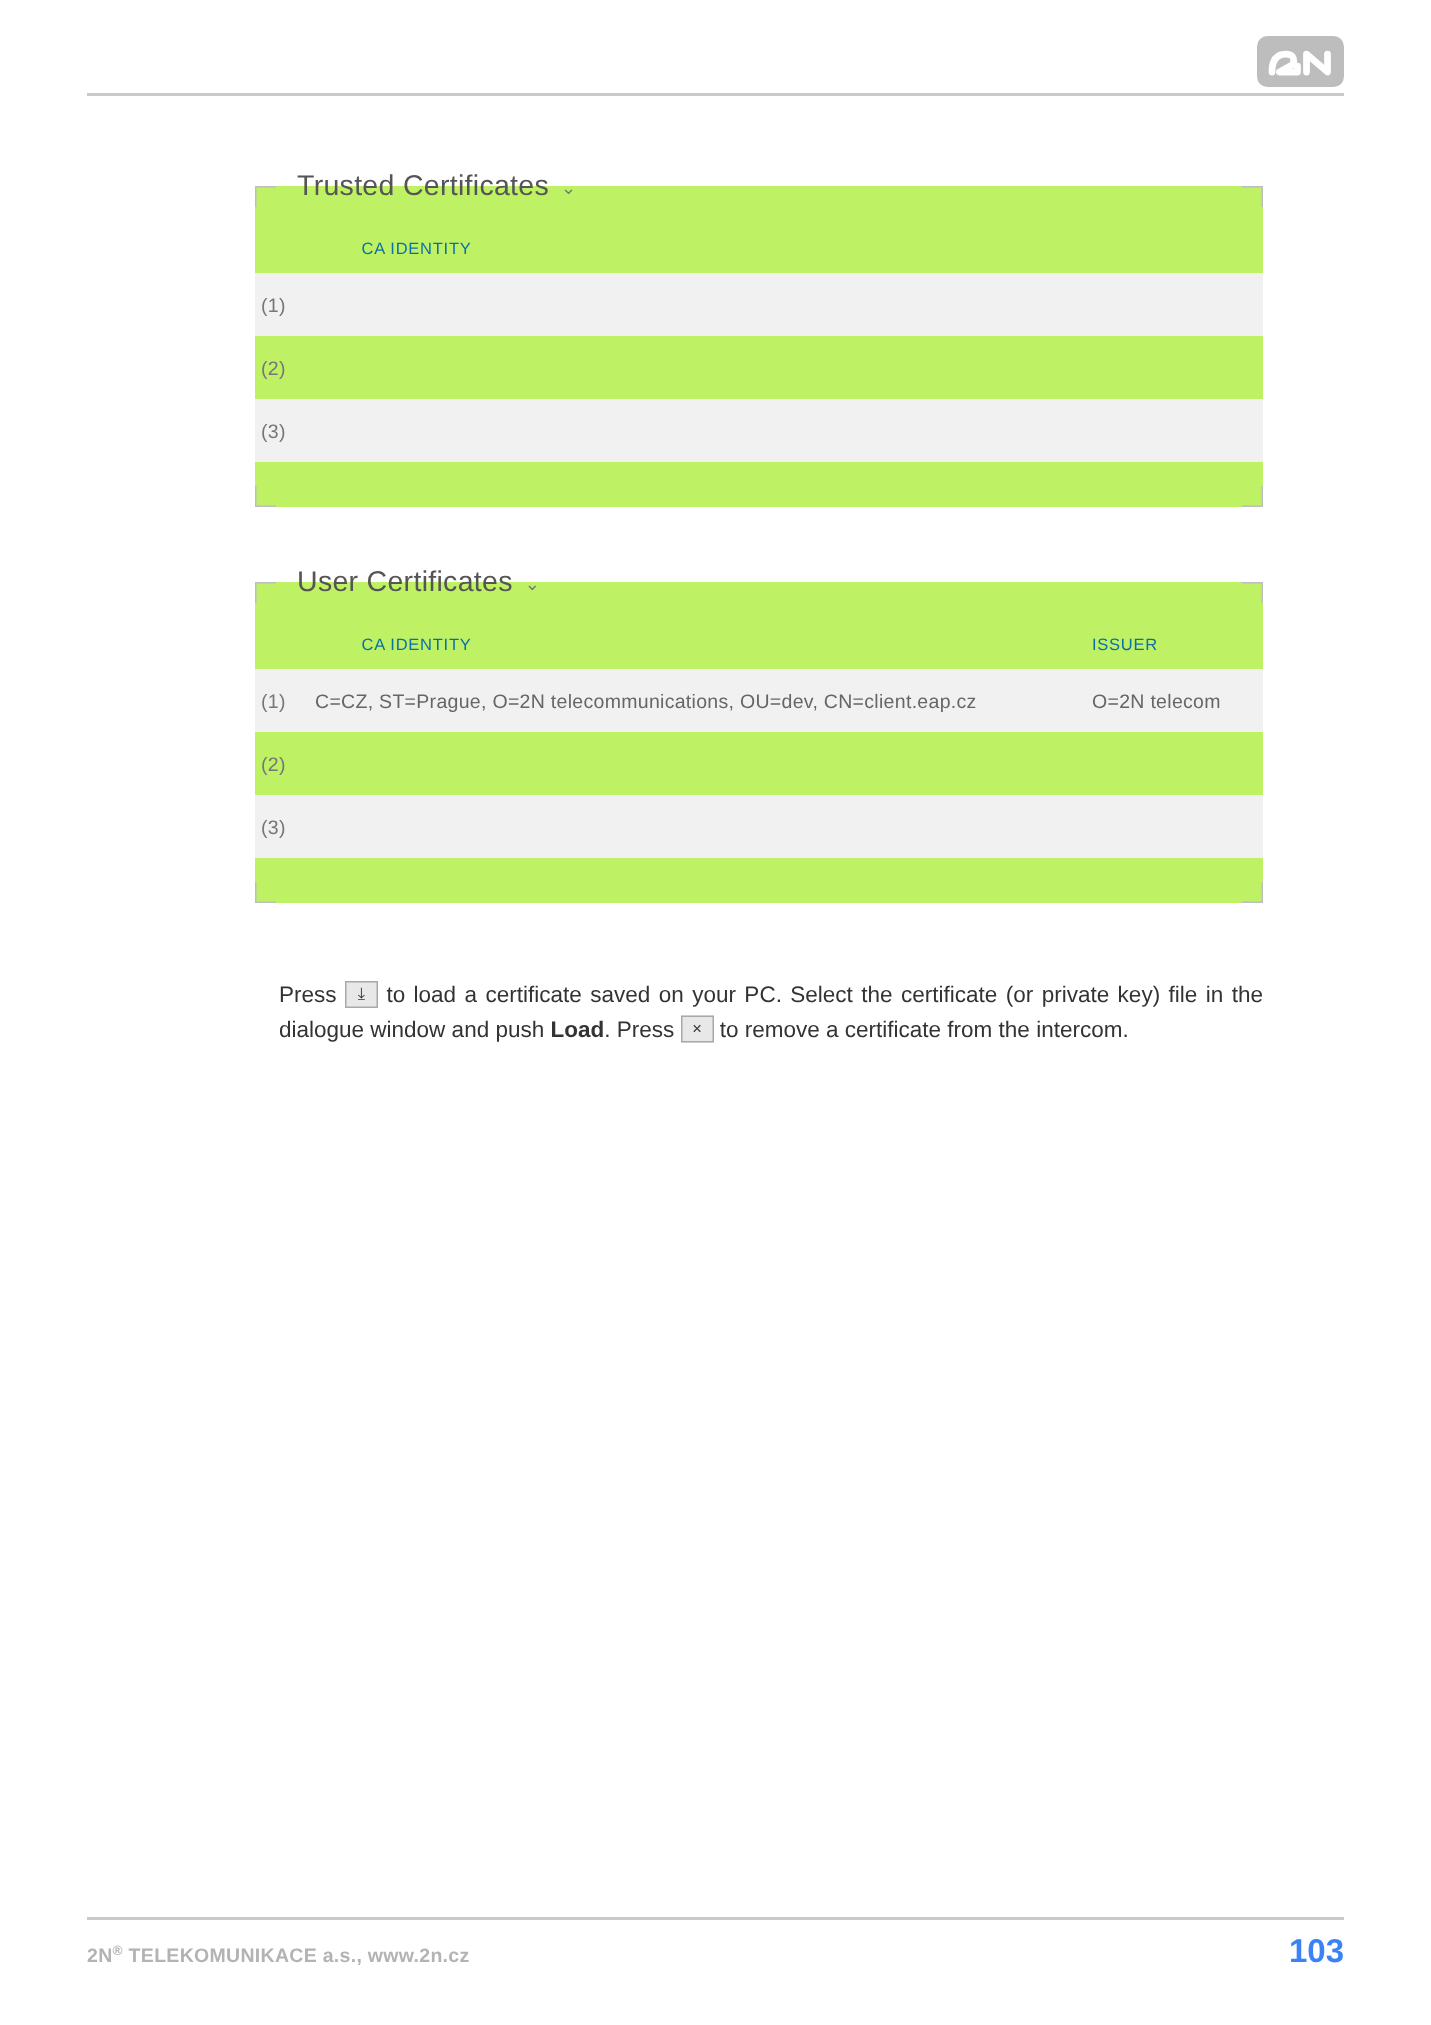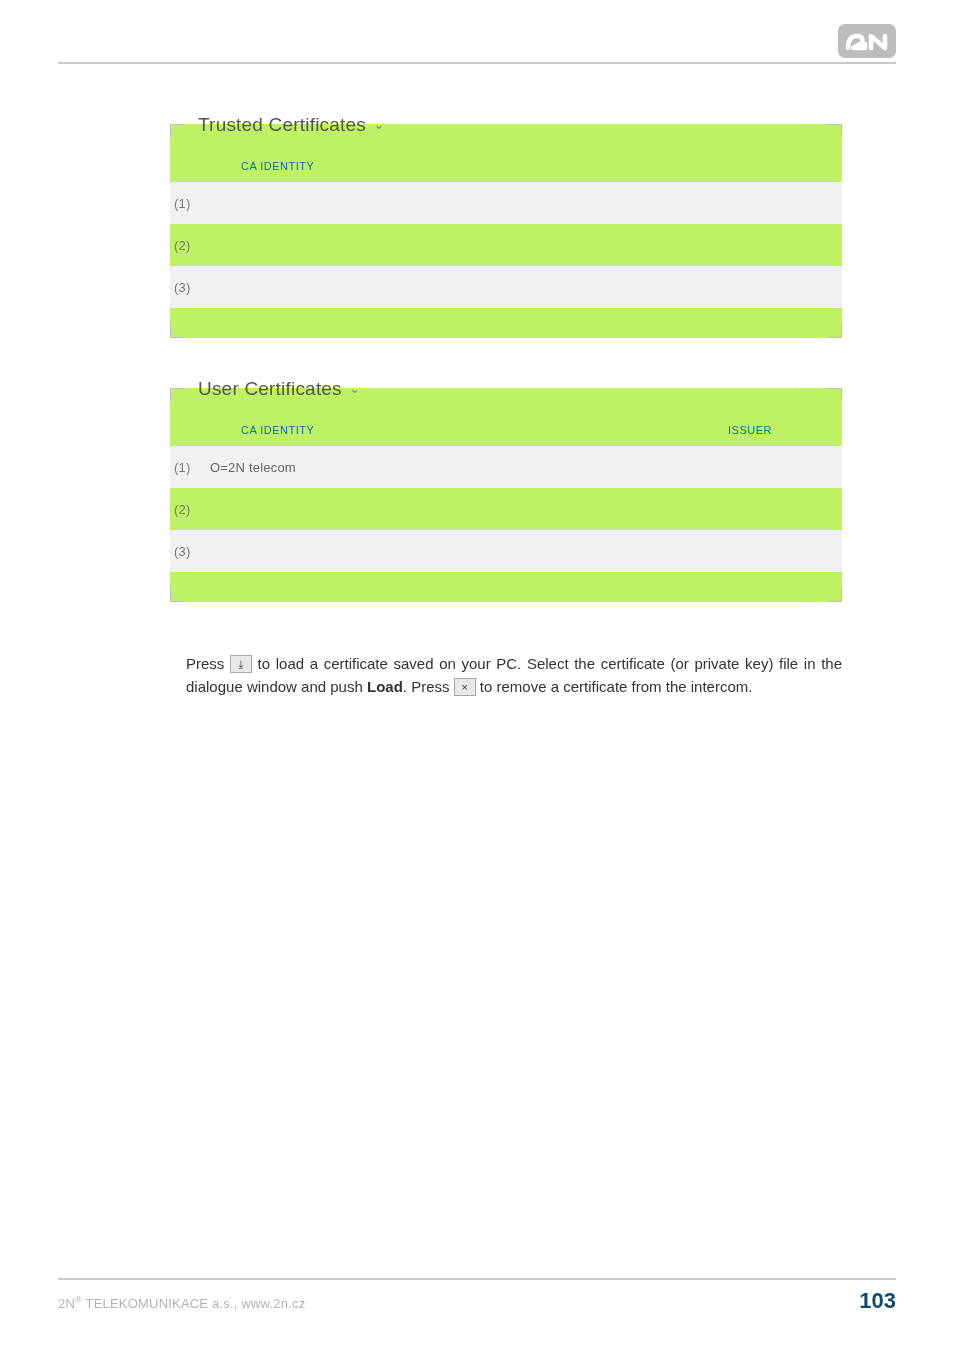--- a/index.html
+++ b/index.html
@@ -151,28 +151,28 @@
       left: 58px;
       right: 58px;
       border-top: 2px solid #c9c9c9;
       padding-top: 8px;
       display: flex;
       justify-content: space-between;
       align-items: baseline;
     }
     .footer-text {
       font-size: 13px;
-      font-weight: 400;
+      font-weight: 700;
       color: #b3b3b3;
       letter-spacing: 0.2px;
     }
     .footer-page {
       font-size: 22px;
       font-weight: 700;
-      color: #0c4a6e;
+      color: #3b82f6;
     }
     sup { font-size: 0.7em; }
   </style>
 </head>
 <body>
 
 <div class="page-header">
   <svg class="logo" viewBox="0 0 58 34">
     <rect x="0" y="0" width="58" height="34" rx="7" fill="#bdbdbd"></rect>
     <path d="M10 24 Q10 12 19 12 Q26 12 24 19 L15 24 L27 24 L27 20" stroke="#fff" stroke-width="4.5" fill="none" stroke-linecap="round" stroke-linejoin="round"></path>
@@ -221,20 +221,21 @@
       </div>
       <div class="panel-corner-tr"></div>
     </div>
     <div class="panel-header-row">
       <div class="idx-col"></div>
       <div class="id-col th">CA IDENTITY</div>
       <div class="iss-col th">ISSUER</div>
     </div>
     <div class="row odd">
       <div class="idx-col">(1)</div>
+      <div class="id-col">C=CZ, ST=Prague, O=2N telecommunications, OU=dev, CN=client.eap.cz</div>
       <div class="iss-col"><span class="val">O=2N telecom</span></div>
     </div>
     <div class="row">
       <div class="idx-col">(2)</div>
       <div class="id-col"></div>
       <div class="iss-col"></div>
     </div>
     <div class="row odd">
       <div class="idx-col">(3)</div>
       <div class="id-col"></div>

